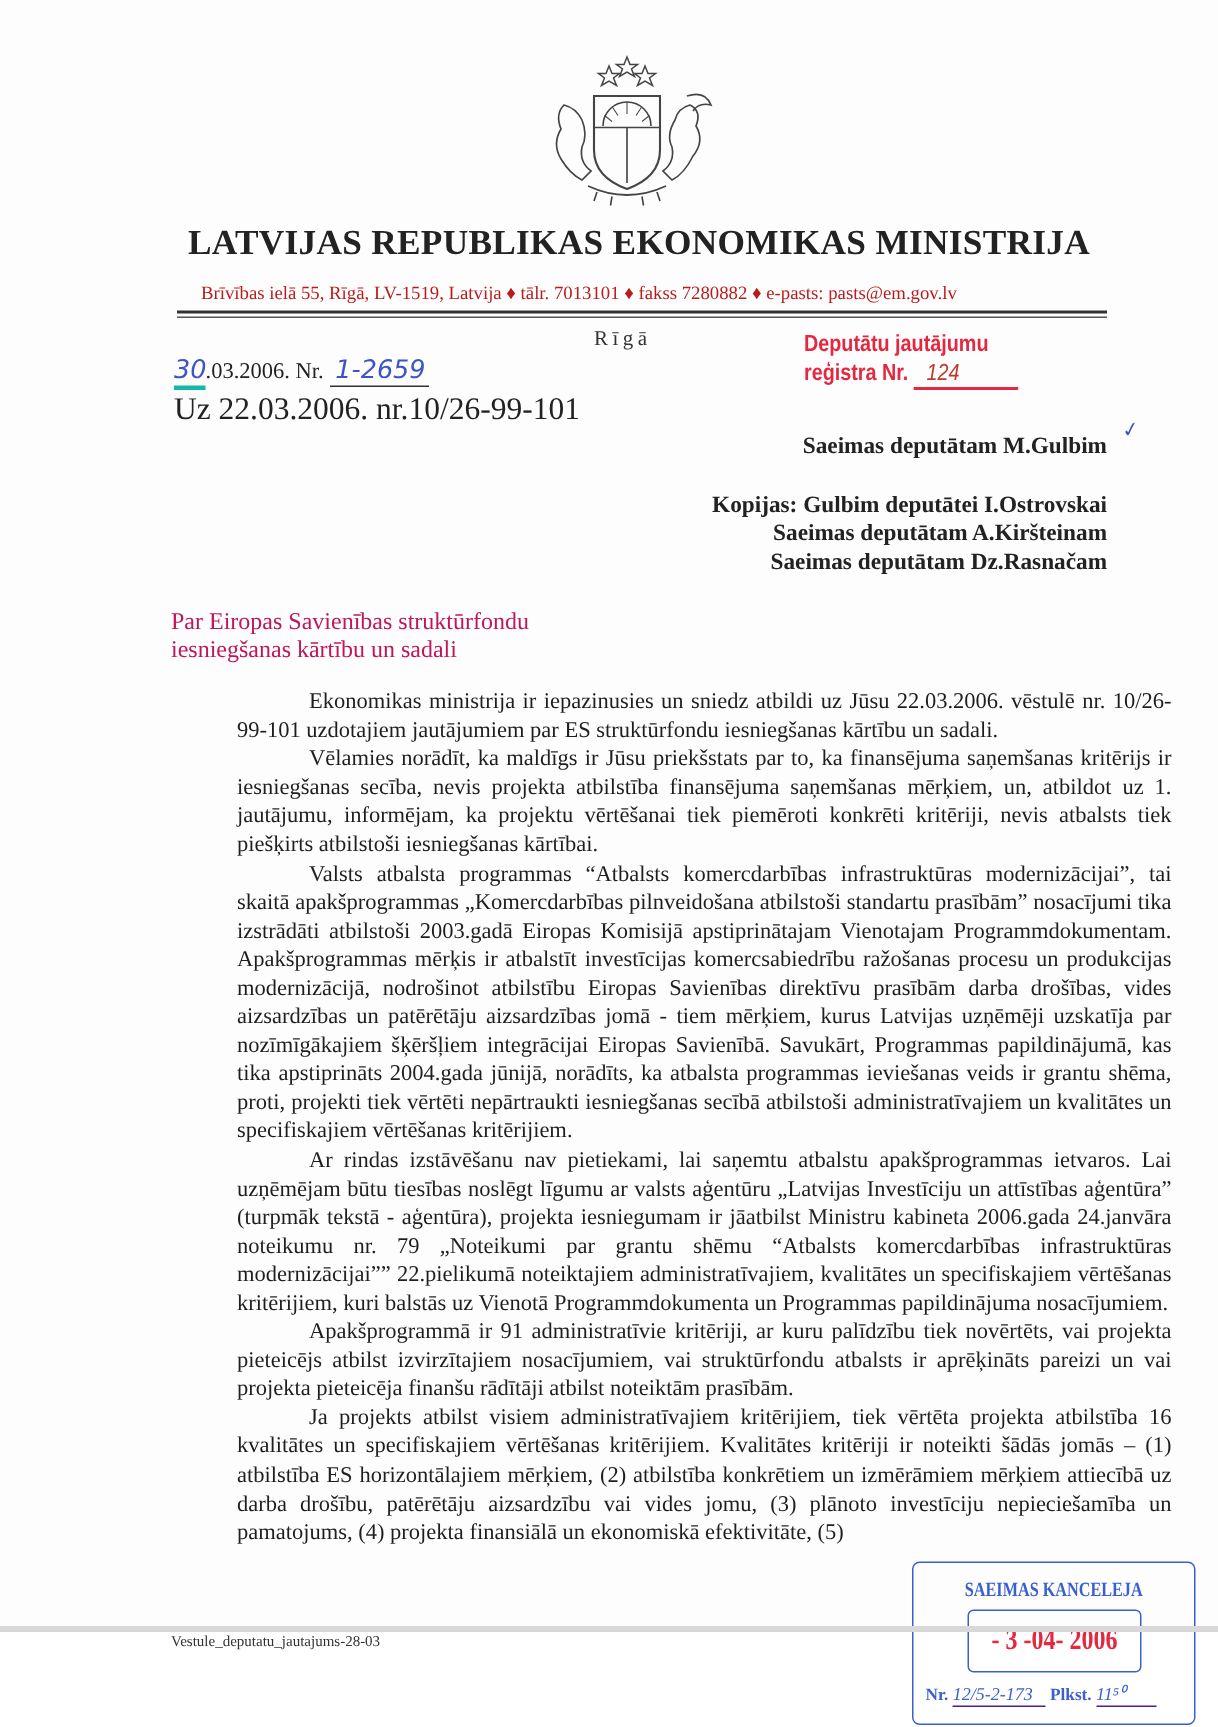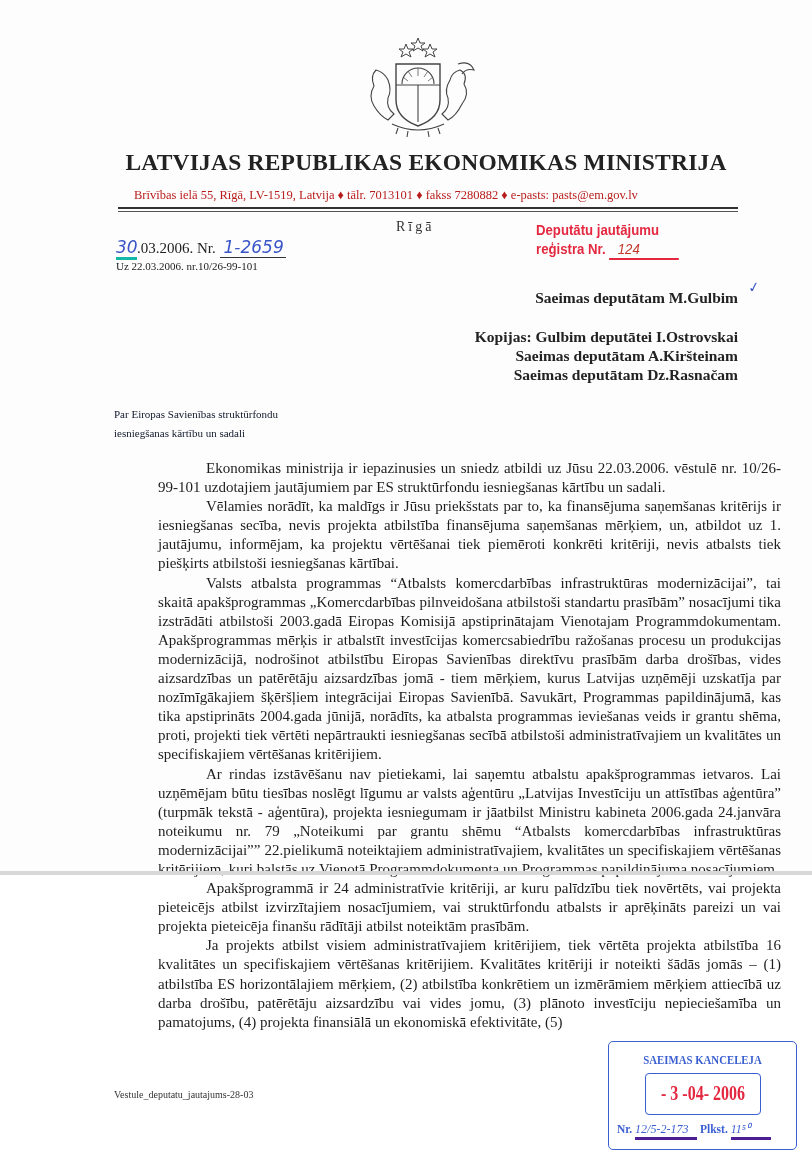--- a/index.html
+++ b/index.html
@@ -1,64 +1,64 @@
 <!DOCTYPE html>
 <html><head>
   <meta charset="utf-8">
   <style>
     html, body { margin: 0; padding: 0; background: #ffffff; }
     body { width: 812px; height: 1151px; position: relative; overflow: hidden;
       font-family: "Liberation Serif", "DejaVu Serif", serif; color: #1a1a1a; }
-    .page { position: absolute; left: 0; top: 0; width: 812px; height: 875px; background: #fdfdfd; }
+    .page { position: absolute; left: 0; top: 0; width: 812px; height: 1088px; background: #fdfdfd; }
     .page::after { content: ""; position: absolute; left: 0; right: 0; bottom: 0; height: 4px; background: #d8d8d8; }
 
     
     .coat { position: absolute; left: 358px; top: 30px; width: 120px; height: 110px; }
 
     
     .ministry { position: absolute; left: 0; width: 852px; top: 149px; text-align: center;
       font-size: 23.5px; font-weight: bold; letter-spacing: 0.2px; color: #222; }
     .address { position: absolute; left: 134px; top: 188px; font-size: 12.5px; color: #b91c1c; white-space: nowrap; }
     .rule-thick { position: absolute; left: 118px; width: 620px; top: 207px; height: 2px; background: #333; }
     .rule-thin { position: absolute; left: 118px; width: 620px; top: 211px; height: 1px; background: #555; }
 
     .place { position: absolute; left: 396px; top: 219px; font-size: 14px; letter-spacing: 3px; color: #333; }
 
     .date-line { position: absolute; left: 116px; top: 237px; font-size: 15px; color: #222; white-space: nowrap; }
     .hw { font-family: "DejaVu Sans", sans-serif; color: #3a55c8; font-style: italic; font-size: 17px; }
     .hw-day { display: inline-block; width: 21px; border-bottom: 3px solid #14b8a6; text-align: center; }
     .hw-nr { display: inline-block; width: 62px; border-bottom: 1px solid #333; padding-left: 4px; }
-    .ref-line { position: absolute; left: 116px; top: 260px; font-size: 11px; color: #222; }
+    .ref-line { position: absolute; left: 116px; top: 260px; font-size: 21px; color: #222; }
 
     .reg-stamp { position: absolute; left: 536px; top: 220px; font-family: "Liberation Sans", "DejaVu Sans", sans-serif;
       color: #e32840; font-weight: bold; font-size: 15.5px; line-height: 19px; transform: scaleX(0.85); transform-origin: left top; }
     .reg-nr-val { display: inline-block; width: 72px; border-bottom: 2px solid #e32840; color: #c0392b; font-style: italic; font-weight: normal; padding-left: 10px; }
 
     .checkmark { position: absolute; left: 748px; top: 279px; color: #3a55c8; font-size: 14px; transform: rotate(-10deg); font-family: "DejaVu Sans", sans-serif; }
 
     .recipients { position: absolute; right: 74px; top: 288px; text-align: right; font-weight: bold; font-size: 15.5px; line-height: 19px; color: #222; }
     .recipients .main { margin-bottom: 20px; }
 
-    .subject { position: absolute; left: 114px; top: 405px; font-size: 11px; line-height: 19px; color: #0f172a; }
+    .subject { position: absolute; left: 114px; top: 405px; font-size: 16px; line-height: 19px; color: #be185d; }
 
     .body-text { position: absolute; left: 114px; top: 459px; width: 623px; font-size: 15px; line-height: 19.1px;
       text-align: justify; color: #1e1e1e; margin-left: 44px; }
     .body-text p { margin: 0; text-indent: 48px; }
 
     .footer-file { position: absolute; left: 114px; top: 1089px; font-size: 10px; color: #333; }
 
     
     .saeima-stamp { position: absolute; left: 608px; top: 1041px; width: 187px; height: 107px;
       border: 1.5px solid #3a5fd0; border-radius: 5px; font-family: Liberation Serif, serif;
       color: #3a5fd0; }
     .saeima-title { position: absolute; left: 0; right: 0; top: 10px; text-align: center; font-weight: bold; font-size: 13.5px; transform: scaleX(0.8); }
     .saeima-date-box { position: absolute; left: 36px; top: 31px; width: 114px; height: 40px; border: 1.5px solid #3a5fd0; border-radius: 4px; }
     .saeima-date { position: absolute; left: 0; right: 0; top: 8px; text-align: center; color: #e32840; font-size: 20px; font-weight: bold; transform: scaleX(0.8); }
     .saeima-nr { position: absolute; left: 8px; top: 78px; font-size: 11.5px; font-weight: bold; white-space: nowrap; }
-    .saeima-nr .v { display: inline-block; border-bottom: 3px solid #4c1d95; font-style: italic; font-weight: normal; font-size: 12px; }
+    .saeima-nr .v { display: inline-block; border-bottom: 1px solid #4c1d95; font-style: italic; font-weight: normal; font-size: 12px; }
     .saeima-nr .v1 { width: 62px; }
     .saeima-nr .v2 { width: 40px; }
   </style>
 </head>
 <body>
 
 <div class="page">
 
   <svg class="coat" viewBox="0 0 120 110" fill="none" stroke="#444" stroke-width="1.1">
 
@@ -122,21 +122,21 @@
   <div class="subject">
     <div>Par Eiropas Savienības struktūrfondu</div>
     <div>iesniegšanas kārtību un sadali</div>
   </div>
 
   <div class="body-text">
     <p>Ekonomikas ministrija ir iepazinusies un sniedz atbildi uz Jūsu 22.03.2006. vēstulē nr. 10/26-99-101 uzdotajiem jautājumiem par ES struktūrfondu iesniegšanas kārtību un sadali.</p>
     <p>Vēlamies norādīt, ka maldīgs ir Jūsu priekšstats par to, ka finansējuma saņemšanas kritērijs ir iesniegšanas secība, nevis projekta atbilstība finansējuma saņemšanas mērķiem, un, atbildot uz 1. jautājumu, informējam, ka projektu vērtēšanai tiek piemēroti konkrēti kritēriji, nevis atbalsts tiek piešķirts atbilstoši iesniegšanas kārtībai.</p>
     <p>Valsts atbalsta programmas “Atbalsts komercdarbības infrastruktūras modernizācijai”, tai skaitā apakšprogrammas „Komercdarbības pilnveidošana atbilstoši standartu prasībām” nosacījumi tika izstrādāti atbilstoši 2003.gadā Eiropas Komisijā apstiprinātajam Vienotajam Programmdokumentam. Apakšprogrammas mērķis ir atbalstīt investīcijas komercsabiedrību ražošanas procesu un produkcijas modernizācijā, nodrošinot atbilstību Eiropas Savienības direktīvu prasībām darba drošības, vides aizsardzības un patērētāju aizsardzības jomā - tiem mērķiem, kurus Latvijas uzņēmēji uzskatīja par nozīmīgākajiem šķēršļiem integrācijai Eiropas Savienībā. Savukārt, Programmas papildinājumā, kas tika apstiprināts 2004.gada jūnijā, norādīts, ka atbalsta programmas ieviešanas veids ir grantu shēma, proti, projekti tiek vērtēti nepārtraukti iesniegšanas secībā atbilstoši administratīvajiem un kvalitātes un specifiskajiem vērtēšanas kritērijiem.</p>
     <p>Ar rindas izstāvēšanu nav pietiekami, lai saņemtu atbalstu apakšprogrammas ietvaros. Lai uzņēmējam būtu tiesības noslēgt līgumu ar valsts aģentūru „Latvijas Investīciju un attīstības aģentūra” (turpmāk tekstā - aģentūra), projekta iesniegumam ir jāatbilst Ministru kabineta 2006.gada 24.janvāra noteikumu nr. 79 „Noteikumi par grantu shēmu “Atbalsts komercdarbības infrastruktūras modernizācijai”” 22.pielikumā noteiktajiem administratīvajiem, kvalitātes un specifiskajiem vērtēšanas kritērijiem, kuri balstās uz Vienotā Programmdokumenta un Programmas papildinājuma nosacījumiem.</p>
-    <p>Apakšprogrammā ir 24 administratīvie kritēriji, ar kuru palīdzību tiek novērtēts, vai projekta pieteicējs atbilst izvirzītajiem nosacījumiem, vai struktūrfondu atbalsts ir aprēķināts pareizi un vai projekta pieteicēja finanšu rādītāji atbilst noteiktām prasībām.</p>
+    <p>Apakšprogrammā ir 91 administratīvie kritēriji, ar kuru palīdzību tiek novērtēts, vai projekta pieteicējs atbilst izvirzītajiem nosacījumiem, vai struktūrfondu atbalsts ir aprēķināts pareizi un vai projekta pieteicēja finanšu rādītāji atbilst noteiktām prasībām.</p>
     <p>Ja projekts atbilst visiem administratīvajiem kritērijiem, tiek vērtēta projekta atbilstība 16 kvalitātes un specifiskajiem vērtēšanas kritērijiem. Kvalitātes kritēriji ir noteikti šādās jomās – (1) atbilstība ES horizontālajiem mērķiem, (2) atbilstība konkrētiem un izmērāmiem mērķiem attiecībā uz darba drošību, patērētāju aizsardzību vai vides jomu, (3) plānoto investīciju nepieciešamība un pamatojums, (4) projekta finansiālā un ekonomiskā efektivitāte, (5)</p>
   </div>
 
   <div class="footer-file">Vestule_deputatu_jautajums-28-03</div>
 
   <div class="saeima-stamp">
     <div class="saeima-title">SAEIMAS KANCELEJA</div>
     <div class="saeima-date-box">
       <div class="saeima-date">- 3 -04- 2006</div>
     </div>

